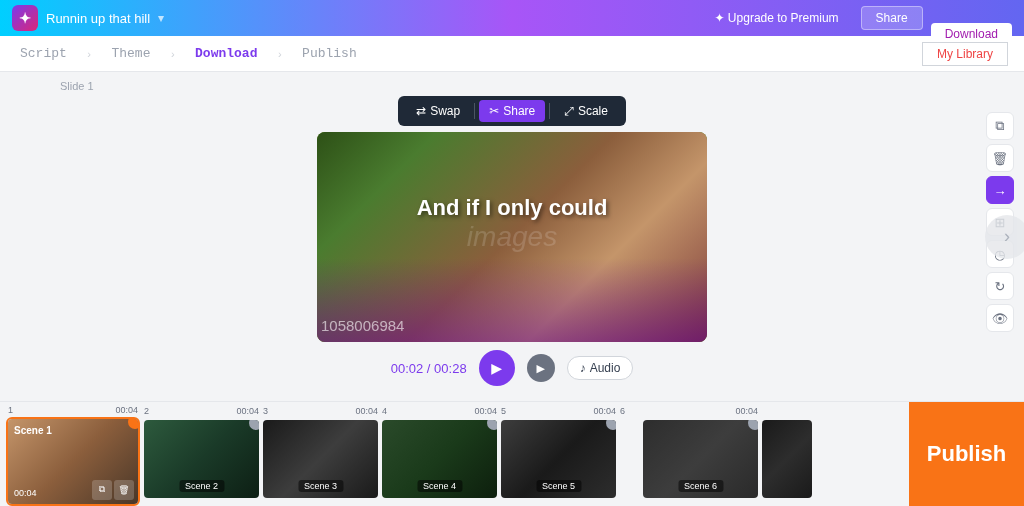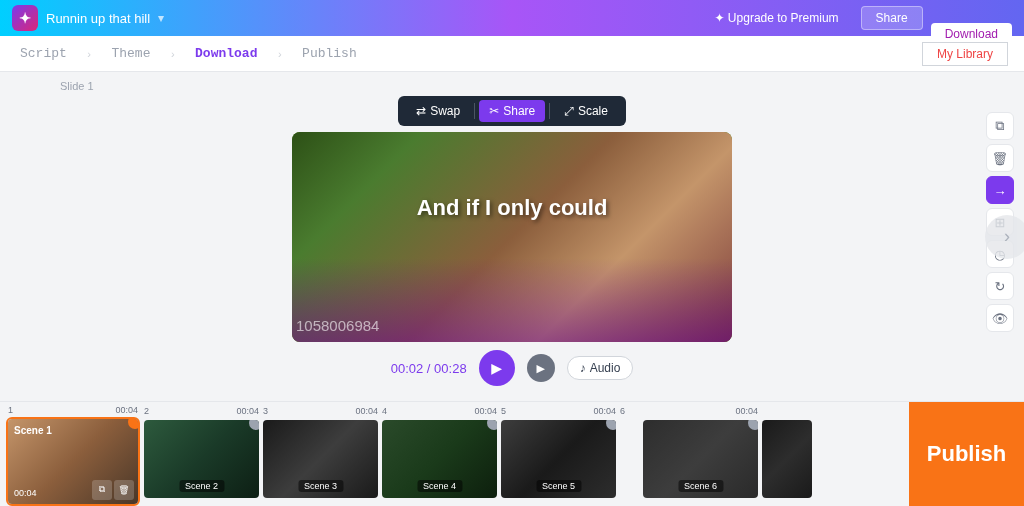--- a/index.html
+++ b/index.html
@@ -128,21 +128,21 @@
       cursor: pointer;
       display: flex; align-items: center; gap: 4px;
       border-radius: 4px;
     }
     .toolbar-item.active { background: #7c3aed; }
     .toolbar-divider { width: 1px; height: 16px; background: #4b5563; }
 
     
     #video-container {
       position: relative;
-      width: 440px;
+      width: 390px;
       height: 210px;
       border-radius: 8px;
       overflow: hidden;
       background: #4d7c0f;
     }
     #video-bg {
       width: 100%; height: 100%;
       background: linear-gradient(135deg, #2d5016 0%, #4a7c2f 20%, #8b5e3c 50%, #c4956a 70%, #7c3a3a 100%);
       position: absolute;
       top: 0; left: 0;
@@ -456,20 +456,21 @@
       <div class="toolbar-item">
         <span>⤢</span>
         <span>Scale</span>
       </div>
     </div>
 
     <div id="video-container">
       <div id="video-bg" class="scene-grad-1"></div>
       <div id="video-overlay-purple"></div>
       <div id="video-overlay-text">And if I only could</div>
+      <div id="video-watermark">images</div>
       <div id="video-id">1058006984</div>
     </div>
 
     <div id="playback-bar">
       <span id="time-display">
         <span>00:02</span>
         <span> / </span>
         <span>00:28</span>
       </span>
       <button id="play-btn">▶</button>

